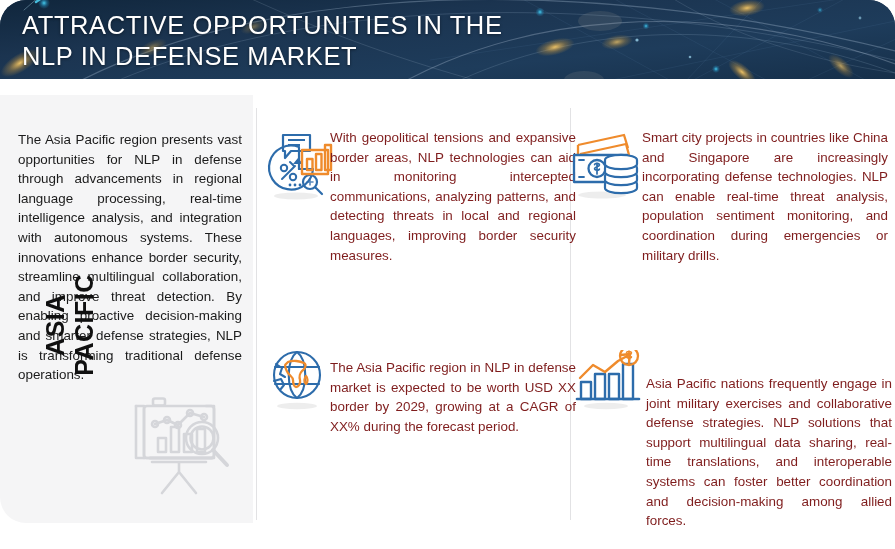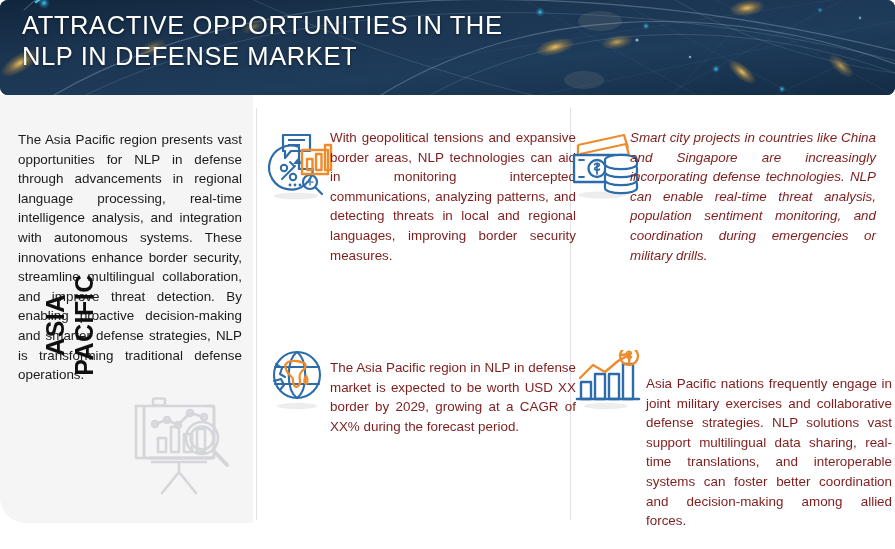--- a/index.html
+++ b/index.html
@@ -5,29 +5,28 @@
   html,body{margin:0;padding:0;background:#ffffff;}
   body{
     width:895px;height:549px;overflow:hidden;
     font-family:"Liberation Sans","DejaVu Sans",sans-serif;
     -webkit-font-smoothing:antialiased;
   }
   .page{position:relative;width:895px;height:549px;background:#ffffff;}
 
   
   .header{
-    position:absolute;left:0;top:0;width:895px;height:95px;
+    position:absolute;left:0;top:0;width:895px;height:79px;
     border-top-left-radius:26px;border-top-right-radius:26px;
     overflow:hidden;
     background:
       radial-gradient(ellipse 420px 200px at 86% 8%, rgba(46,86,124,.55) 0%, rgba(46,86,124,0) 62%),
       radial-gradient(ellipse 300px 160px at 58% 96%, rgba(30,66,100,.55) 0%, rgba(30,66,100,0) 65%),
       linear-gradient(116deg,#12283e 0%,#1b3450 26%,#1d3a58 52%,#1c3established 60%,#1a3category 70%,#1d3a57 78%,#16304a 100%);
     background-color:#1b3450;
-    border-radius:8px;
   }
   .hdr-bg{position:absolute;inset:0;}
   .hdr-title{
     position:absolute;left:22px;top:10px;width:640px;
     color:#ffffff;font-size:25.5px;line-height:31px;letter-spacing:.6px;
     font-weight:400;
     text-shadow:0 1px 3px rgba(0,0,0,.45);
     white-space:pre-line;
   }
 
@@ -66,21 +65,21 @@
   .c-m1{left:266px;top:128px;width:310px;}
   .c-m1 .ico{width:68px;height:72px;}
   .c-m1 .txt{left:64px;top:0;width:246px;}
 
   .c-m2{left:266px;top:348px;width:310px;}
   .c-m2 .ico{width:62px;height:62px;}
   .c-m2 .txt{left:64px;top:10px;width:246px;}
 
   .c-r1{left:566px;top:128px;width:326px;}
   .c-r1 .ico{width:76px;height:72px;}
-  .c-r1 .txt{left:64px;top:0;width:246px;font-style:italic;}
+  .c-r1 .txt{left:76px;top:0;width:246px;}
 
   .c-r2{left:572px;top:350px;width:322px;}
   .c-r2 .ico{width:70px;height:62px;}
   .c-r2 .txt{left:74px;top:24px;width:246px;}
 </style>
 </head>
 <body>
 
 <div class="page">
 
@@ -303,16 +302,16 @@
       <g fill="none" stroke="#ef8b2c" stroke-width="2.4" stroke-linecap="round" stroke-linejoin="round">
         <path d="M8 28 L21 15 L33 22 L46 11 L57 5"></path>
         <path d="M49 5 L58 4 L57 13"></path>
       </g>
 
       <g fill="none" stroke="#ef8b2c" stroke-width="2.3">
         <circle cx="57" cy="6" r="9"></circle>
         <path d="M57 1 v10 M54.6 2.6 c0 -1.5 4.8 -1.5 4.8 .4 c0 1.9 -4.8 1.5 -4.8 3.5 c0 1.9 4.8 1.9 4.8 .4" stroke-width="1.7" stroke-linecap="round"></path>
       </g>
     </svg>
-    <div class="txt">Asia Pacific nations frequently engage in joint military exercises and collaborative defense strategies. NLP solutions vast support multilingual data sharing, real-time translations, and interoperable systems can foster better coordination and decision-making among allied forces.</div>
+    <div class="txt">Asia Pacific nations frequently engage in joint military exercises and collaborative defense strategies. NLP solutions that support multilingual data sharing, real-time translations, and interoperable systems can foster better coordination and decision-making among allied forces.</div>
   </div>
 
 </div>
 
 </body></html>

